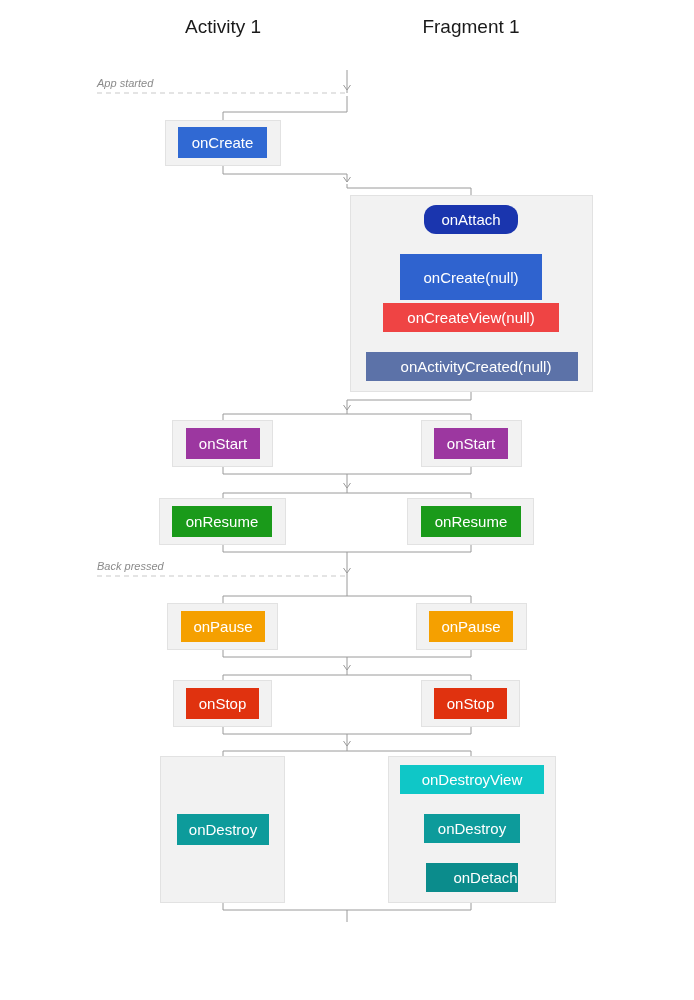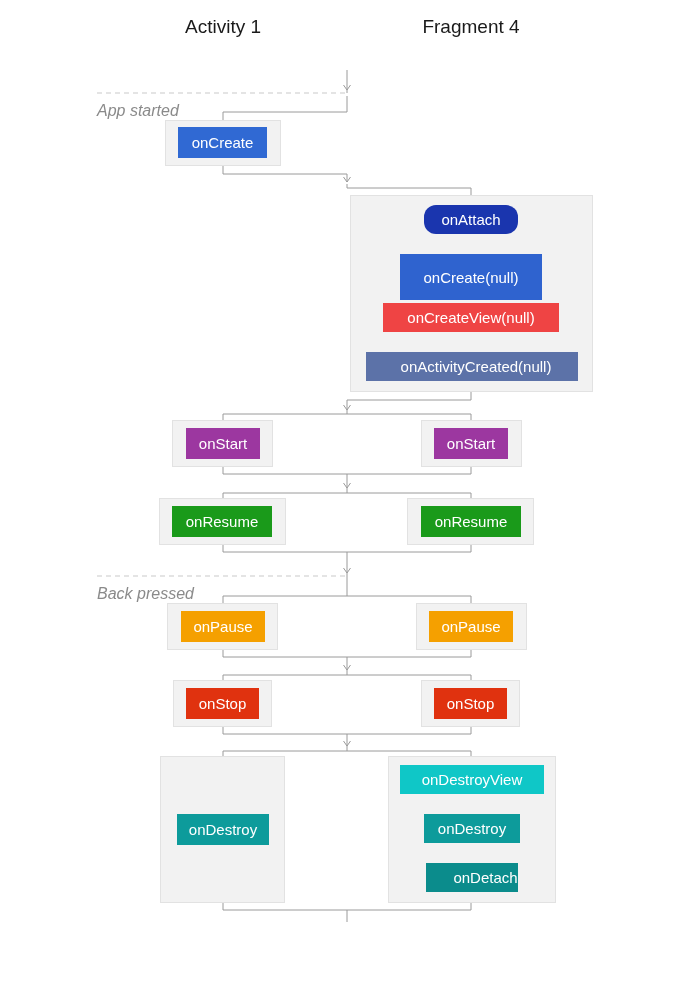--- a/index.html
+++ b/index.html
@@ -19,25 +19,24 @@
     font-size:19px;
     color:#1a1a1a;
     font-weight:400;
     text-align:center;
     white-space:nowrap;
     transform:translateX(-50%);
   }
 
   .event-label{
     position:absolute;
-    font-size:16px;
+    font-size:11px;
     font-style:italic;
     color:#8a8a8a;
     white-space:nowrap;
-    margin-top:25px;
   }
 
   .frame{
     position:absolute;
     background:#f2f2f2;
     border:1px solid #e2e2e2;
     box-sizing:border-box;
   }
 
   .pill{
@@ -107,21 +106,21 @@
         <polyline points="468,346 471,350 474,346"></polyline>
         <line x1="471" y1="796" x2="471" y2="812" stroke-dasharray="2 3"></line>
         <polyline points="468,808 471,812 474,808"></polyline>
         <line x1="471" y1="845" x2="471" y2="861" stroke-dasharray="2 3"></line>
         <polyline points="468,857 471,861 474,857"></polyline>
       </g>
   </svg>
 
   <div id="titles-host">
       <div class="col-title" style="left: 223px; top: 16px;">Activity 1</div>
-      <div class="col-title" style="left: 471px; top: 16px;">Fragment 4</div>
+      <div class="col-title" style="left: 471px; top: 16px;">Fragment 1</div>
     </div>
   <div id="events-host">
       <div class="event-label" style="left: 97px; top: 77px;">App started</div>
       <div class="event-label" style="left: 97px; top: 560px;">Back pressed</div>
     </div>
   <div id="frames-host">
       <div class="frame" style="left: 165px; top: 120px; width: 116px; height: 46px; background: rgb(242, 242, 242); border-color: rgb(226, 226, 226);"></div>
       <div class="frame" style="left: 350px; top: 195px; width: 243px; height: 197px; background: rgb(242, 242, 242); border-color: rgb(226, 226, 226);"></div>
       <div class="frame" style="left: 172px; top: 420px; width: 101px; height: 47px; background: rgb(242, 242, 242); border-color: rgb(226, 226, 226);"></div>
       <div class="frame" style="left: 421px; top: 420px; width: 101px; height: 47px; background: rgb(242, 242, 242); border-color: rgb(226, 226, 226);"></div>

